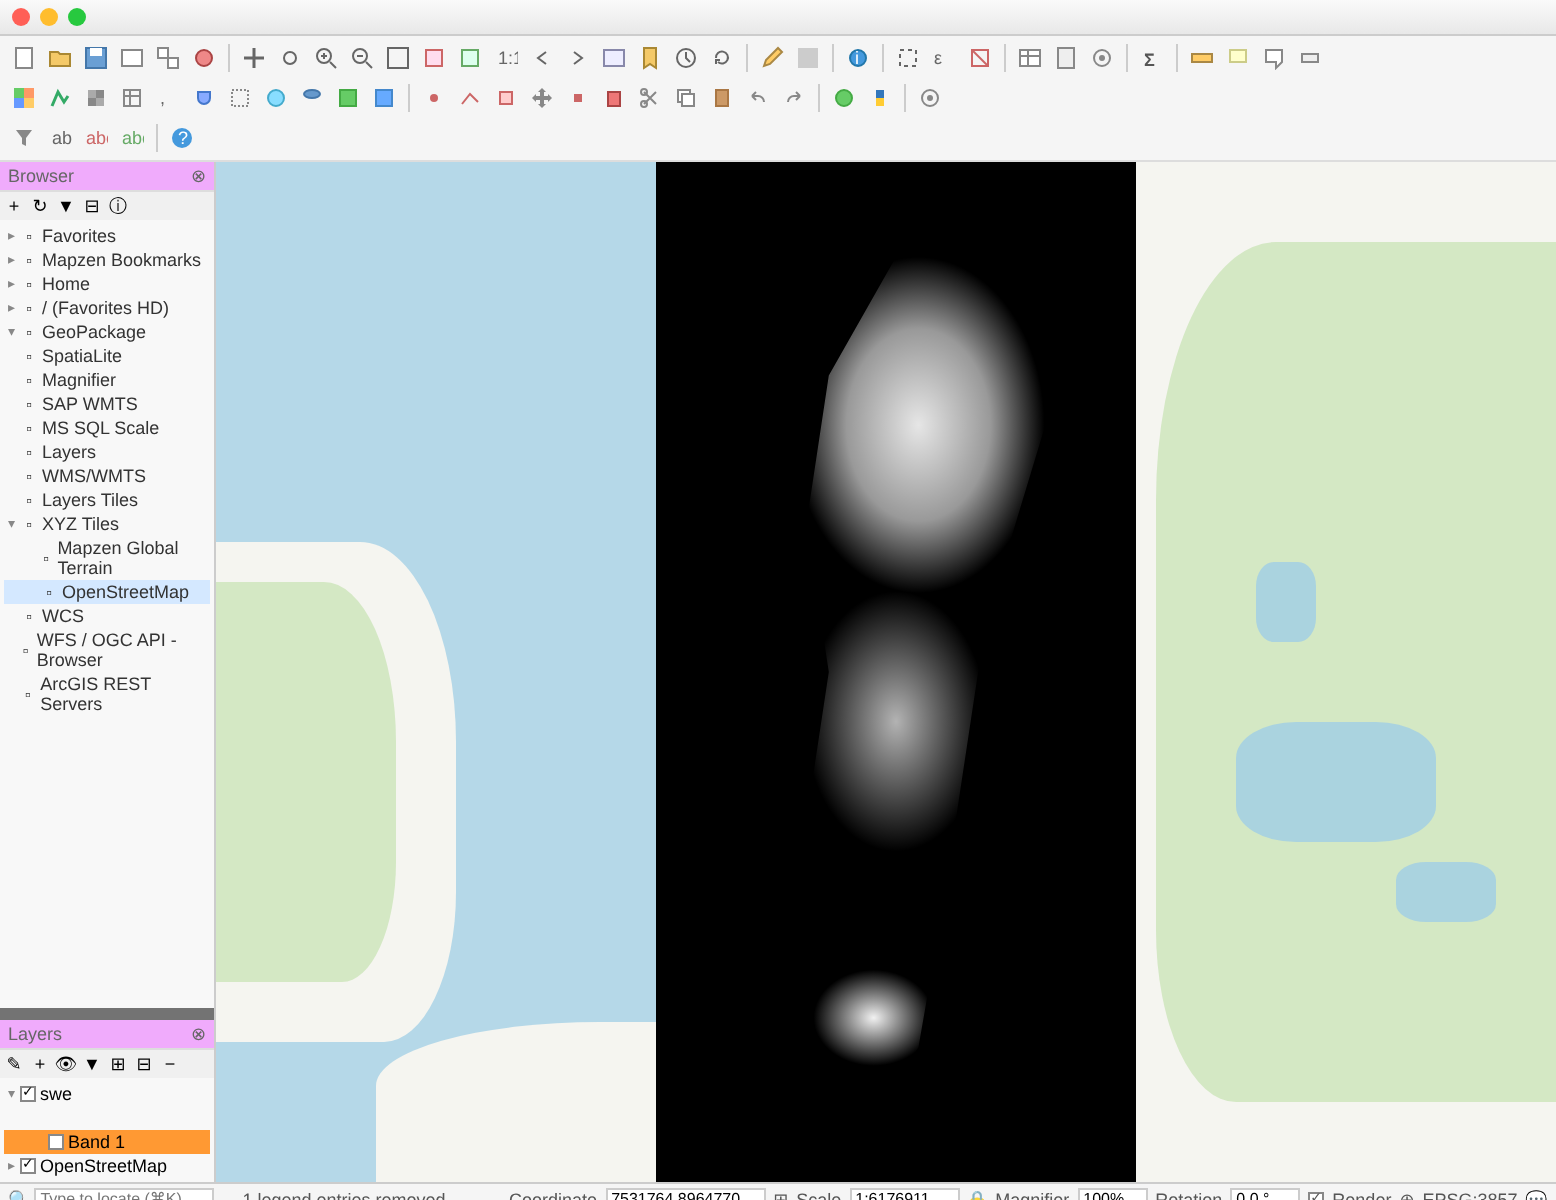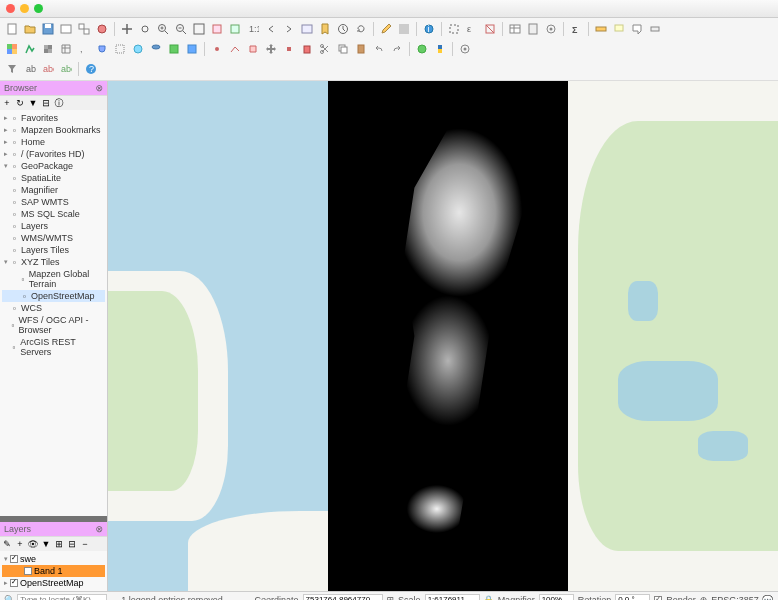--- a/index.html
+++ b/index.html
@@ -20,21 +20,21 @@
 .browser { flex:1; overflow:auto; padding:2px; font-size:8px; color:#333; }
 .tree-item { display:flex; align-items:center; padding:1px 2px; gap:2px; cursor:pointer; }
 .tree-item.sel { background:#d4e8ff; }
 .ti { width:4px; color:#888; font-size:7px; }
 .ico { width:9px; height:9px; display:inline-flex; align-items:center; justify-content:center; font-size:8px; }
 .layers { border-top:6px solid #737373; }
 .layers-tb { display:flex; gap:1px; padding:1px; background:#f0f0f0; }
 .layers-tb .lbtn { width:12px; height:12px; display:flex; align-items:center; justify-content:center; cursor:pointer; }
 .layers-list { padding:2px; font-size:8px; }
 .layer-item { display:flex; align-items:center; gap:2px; padding:1px 2px; }
-.layer-item.sel { background:#ff9933; }
+.layer-item.sel { background:#ff9933;margin-top:12px; }
 .cb { width:8px; height:8px; border:1px solid #888; background:#fff; display:inline-block; position:relative; }
 .cb.chk::after { content:"✓"; position:absolute; font-size:7px; top:-2px; left:0; }
 .mapview { flex:1; position:relative; background:#b5d8e8; overflow:hidden; }
 .basemap { position:absolute; inset:0; }
 .land { position:absolute; background:#f5f5f0; }
 .forest { position:absolute; background:#d4e8c4; }
 .lake { position:absolute; background:#aad3df; border-radius:30%; }
 .raster-overlay { position:absolute; left:220px; top:0; width:240px; height:510px; background:#000; }
 .raster-overlay::before { content:""; position:absolute; inset:8px; background: radial-gradient(ellipse 90px 120px at 55% 25%, rgba(255,255,255,.9), rgba(255,255,255,.6) 40%, transparent 70%), radial-gradient(ellipse 70px 100px at 50% 55%, rgba(255,255,255,.7), transparent 65%), radial-gradient(ellipse 50px 40px at 45% 85%, rgba(255,255,255,.95), transparent 60%); clip-path: polygon(60% 2%, 85% 5%, 90% 15%, 80% 30%, 70% 45%, 65% 60%, 60% 75%, 55% 88%, 45% 95%, 25% 92%, 20% 80%, 30% 65%, 35% 50%, 30% 35%, 35% 20%, 50% 8%); }
 .statusbar { height:16px; background:#f5f5f5; border-top:1px solid #ccc; display:flex; align-items:center; padding:0 4px; font-size:8px; color:#555; gap:6px; }

